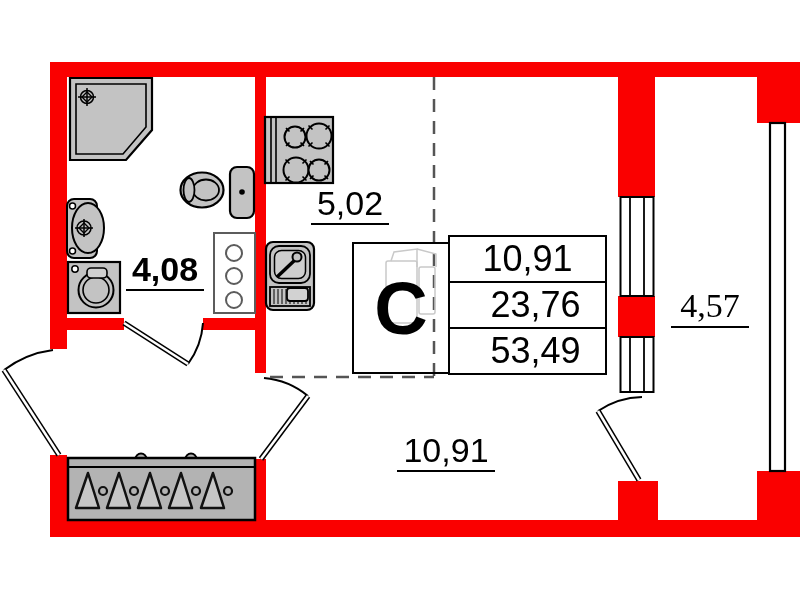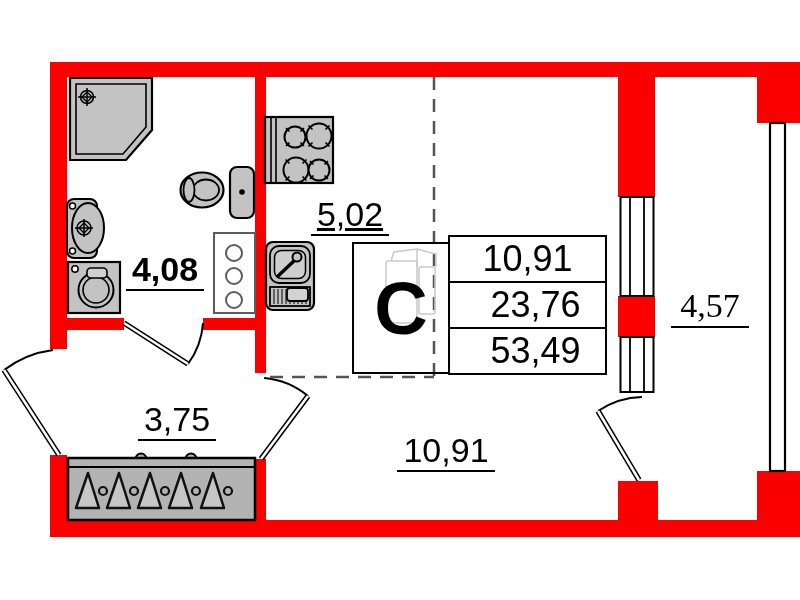--- a/index.html
+++ b/index.html
@@ -194,23 +194,22 @@
 
   <g stroke="var(--faint_sketch,#c9c9c9)" fill="none" stroke-width="1.5">
     <rect x="386" y="261" width="31" height="62" rx="2"></rect>
     <rect x="419" y="267" width="16" height="47" rx="2"></rect>
     <path d="M391,261 L394,252 L417,249 L417,267 M417,249 L436,254 L436,267"></path>
   </g>
 </svg>
 
   <div class="area-label" style="left:126px;top:252px;width:78px;font-weight:bold;">4,08</div>
 
-  <div class="area-label" style="left:311px;top:197px;width:78px;text-decoration:underline;">5,02</div>
-
-  <div class="area-label" style="left:138px;top:402px;width:78px;">3,75</div>
+  <div class="area-label" style="left:311px;top:186px;width:78px;">5,02</div>
+
 
   <div class="area-label" style="left:397px;top:433px;width:98px;">10,91</div>
 
   <div class="area-label" style="left:671px;top:289px;width:78px;font-family:Liberation Serif, serif;">4,57</div>
 
   <div class="unit-box">
     <span>С</span>
   </div>
 
   <div class="area-table">

